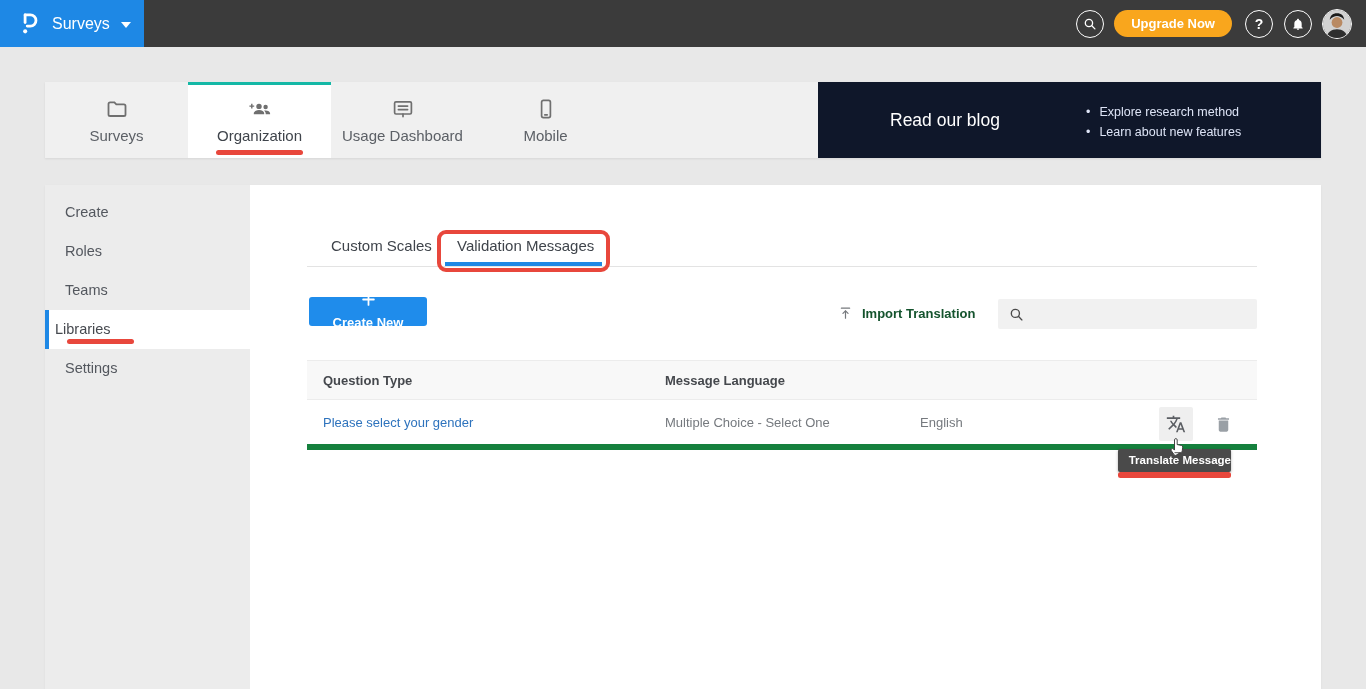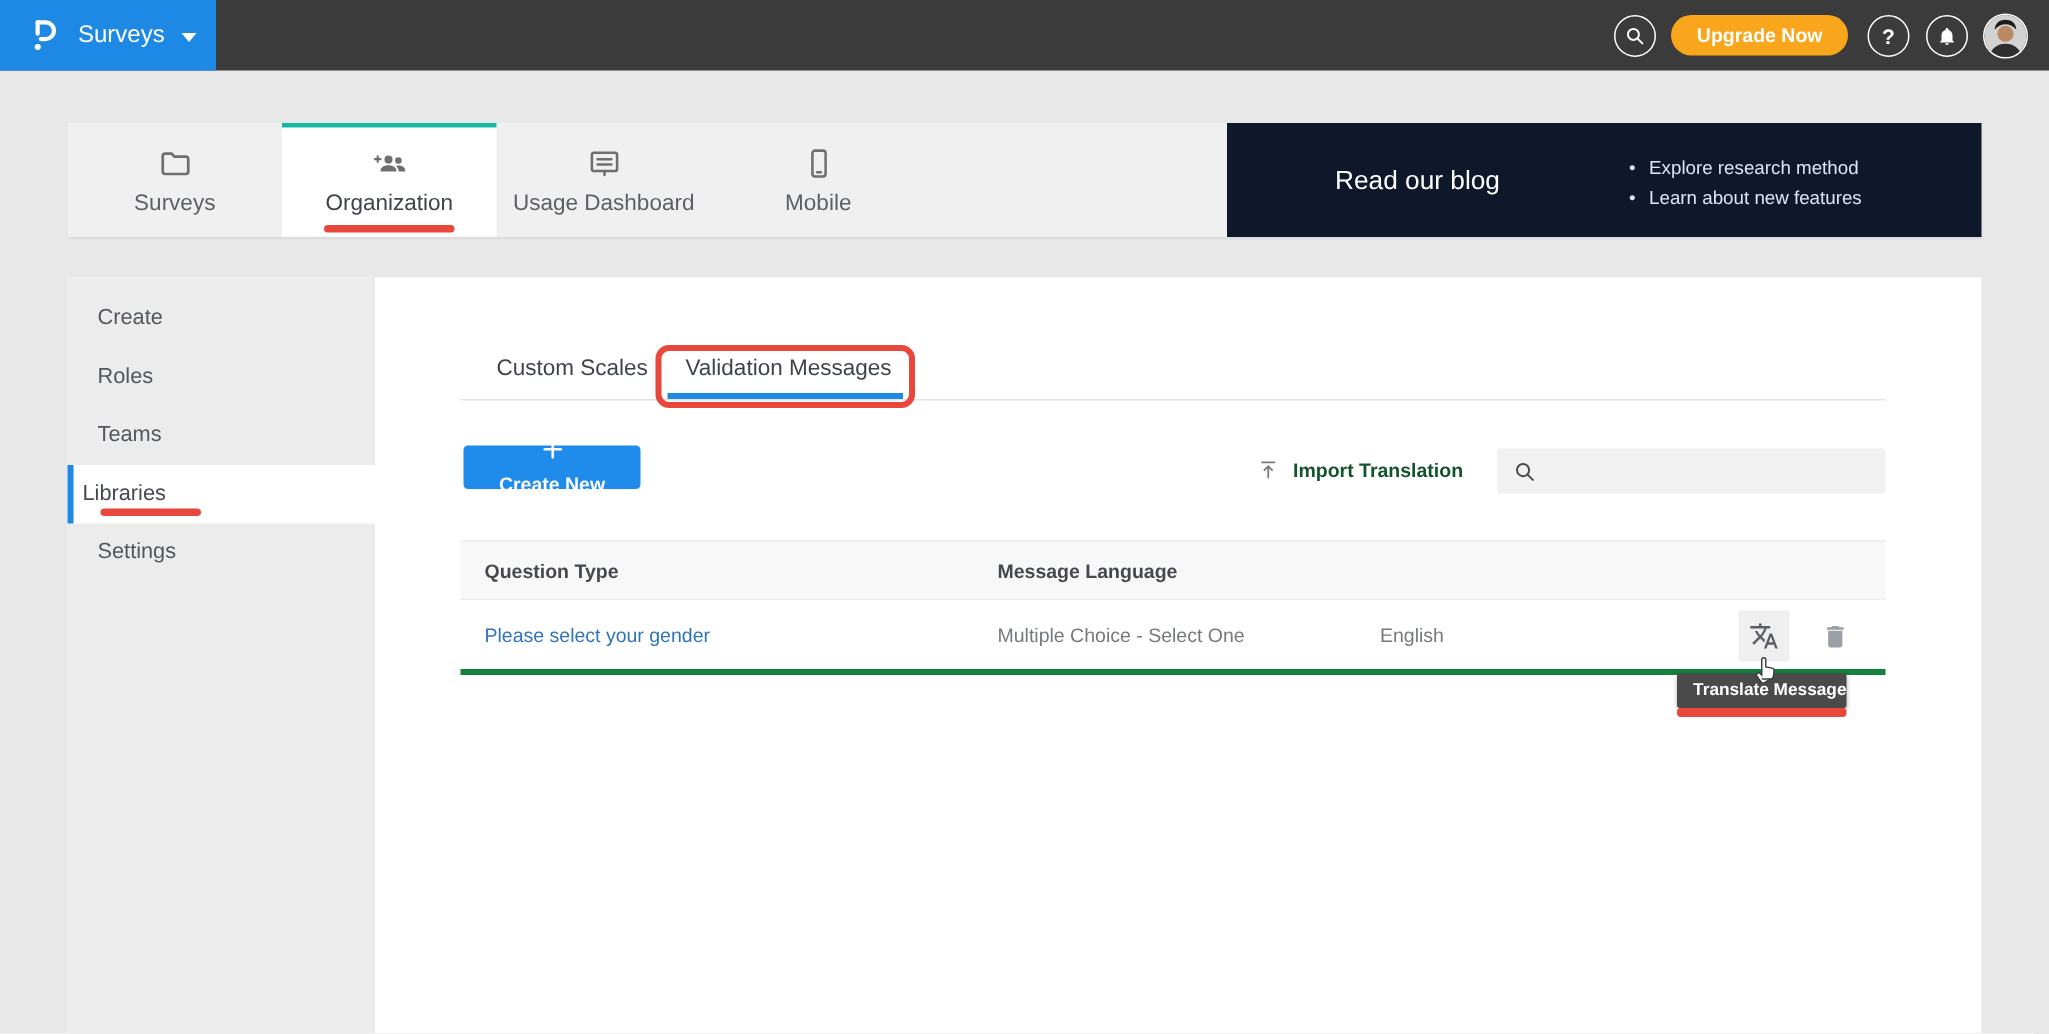--- a/index.html
+++ b/index.html
@@ -69,21 +69,21 @@
     align-items:center; gap:9px; cursor:pointer; }
   .import-link span { color:#14532d; font-size:13px; font-weight:bold; }
   .search-box { position:absolute; left:748px; top:114px; width:259px; height:30px; background:#f1f1f1;
     border-radius:2px; display:flex; align-items:center; padding-left:11px; }
   .search-box input { flex:1; border:none; background:transparent; outline:none; height:100%;
     font-size:13px; color:#444; margin-left:8px; font-family:"Liberation Sans", sans-serif; }
   .vtable { position:absolute; left:57px; top:175px; width:950px; }
   .trow { display:grid; grid-template-columns:342px 255px 230px 1fr; align-items:center; padding-left:16px; }
   .thead { height:40px; background:#f8f8f8; border-top:1px solid #ececec; border-bottom:1px solid #ececec; }
   .thead .tcell { font-size:13px; font-weight:bold; color:#45484d; }
-  .tbody-row { height:50px; border-bottom:4px solid #15803d; background:#fff; }
+  .tbody-row { height:50px; border-bottom:6px solid #15803d; background:#fff; }
   .tcell { font-size:13px; color:#75797e; }
   .cell-link { color:#2e73bd; cursor:pointer; }
   .translate-btn { position:absolute; left:909px; top:222px; width:34px; height:34px; background:#efefef;
     border:none; border-radius:2px; display:flex; align-items:center; justify-content:center; cursor:pointer; }
   .trash-btn { position:absolute; left:960px; top:226px; width:26px; height:26px; background:transparent;
     border:none; display:flex; align-items:center; justify-content:center; cursor:pointer; }
   .tooltip { position:absolute; left:868px; top:264px; width:113px; height:23px; line-height:23px;
     background:#4a4a4a; color:#fff; font-size:11.5px; font-weight:bold; text-align:right;
     border-radius:2px; box-shadow:0 1px 3px rgba(0,0,0,.3); z-index:4; }
   .tooltip-underline { left:868px; top:287px; width:113px; height:6px; z-index:4; }

